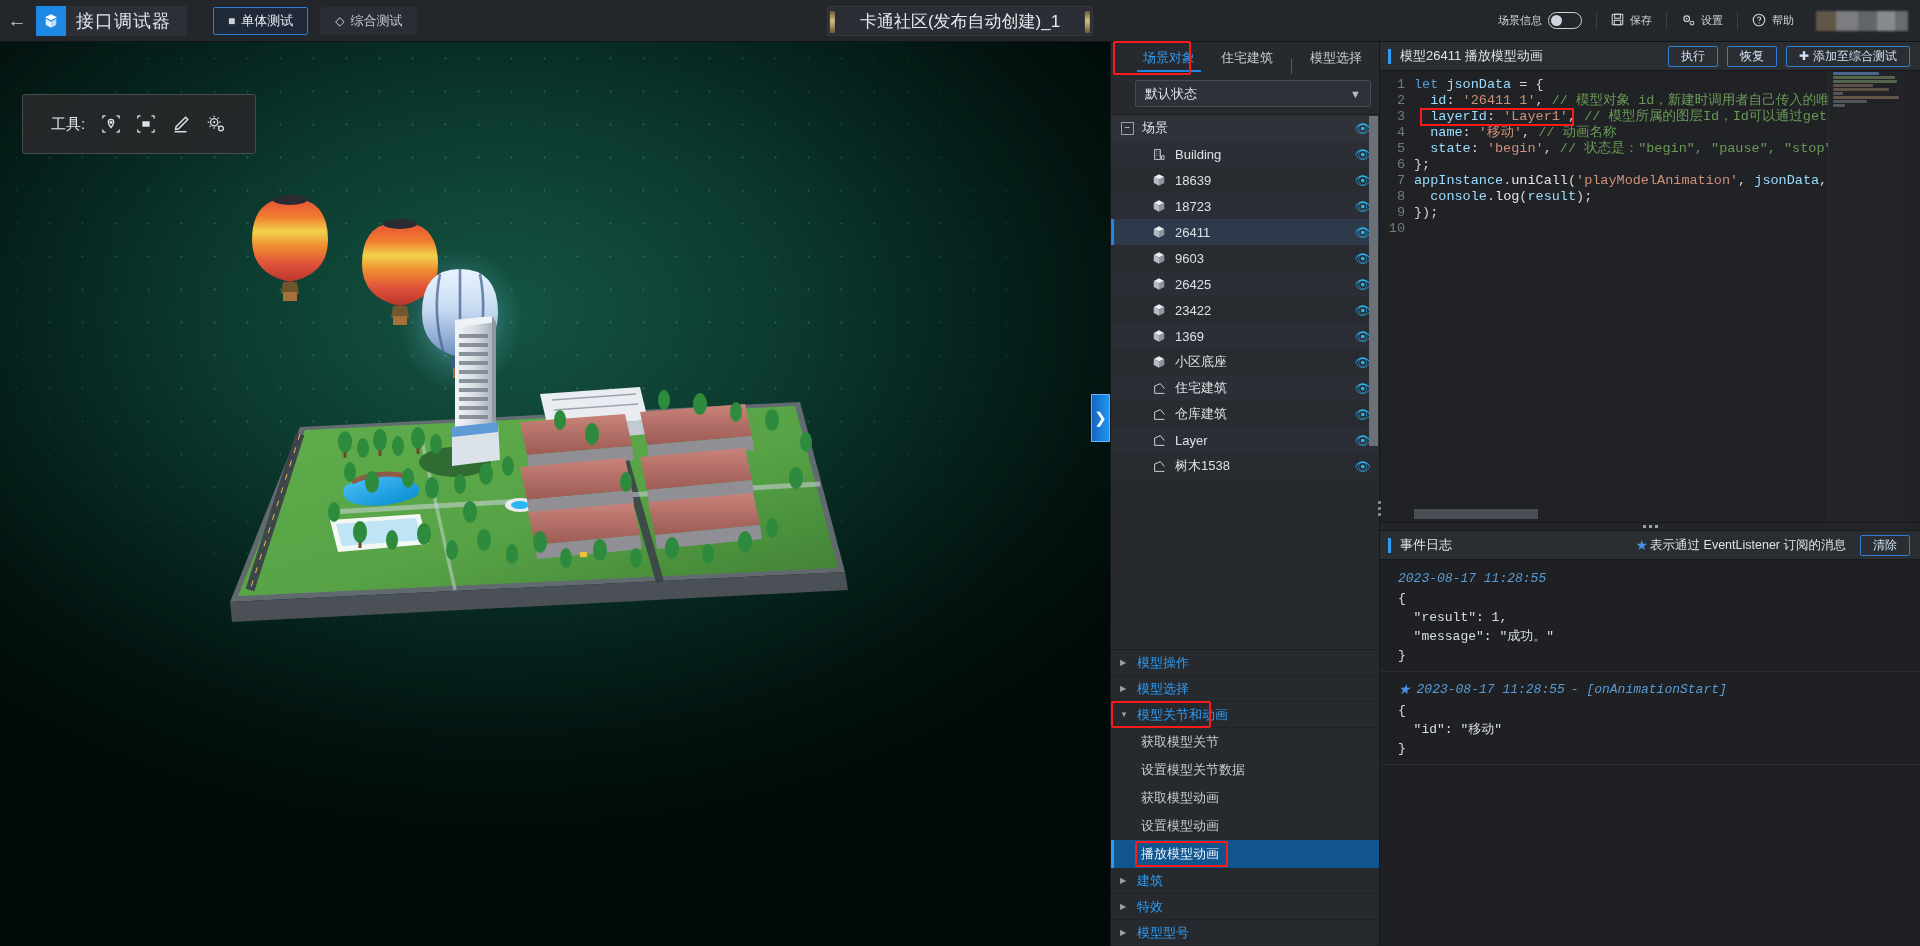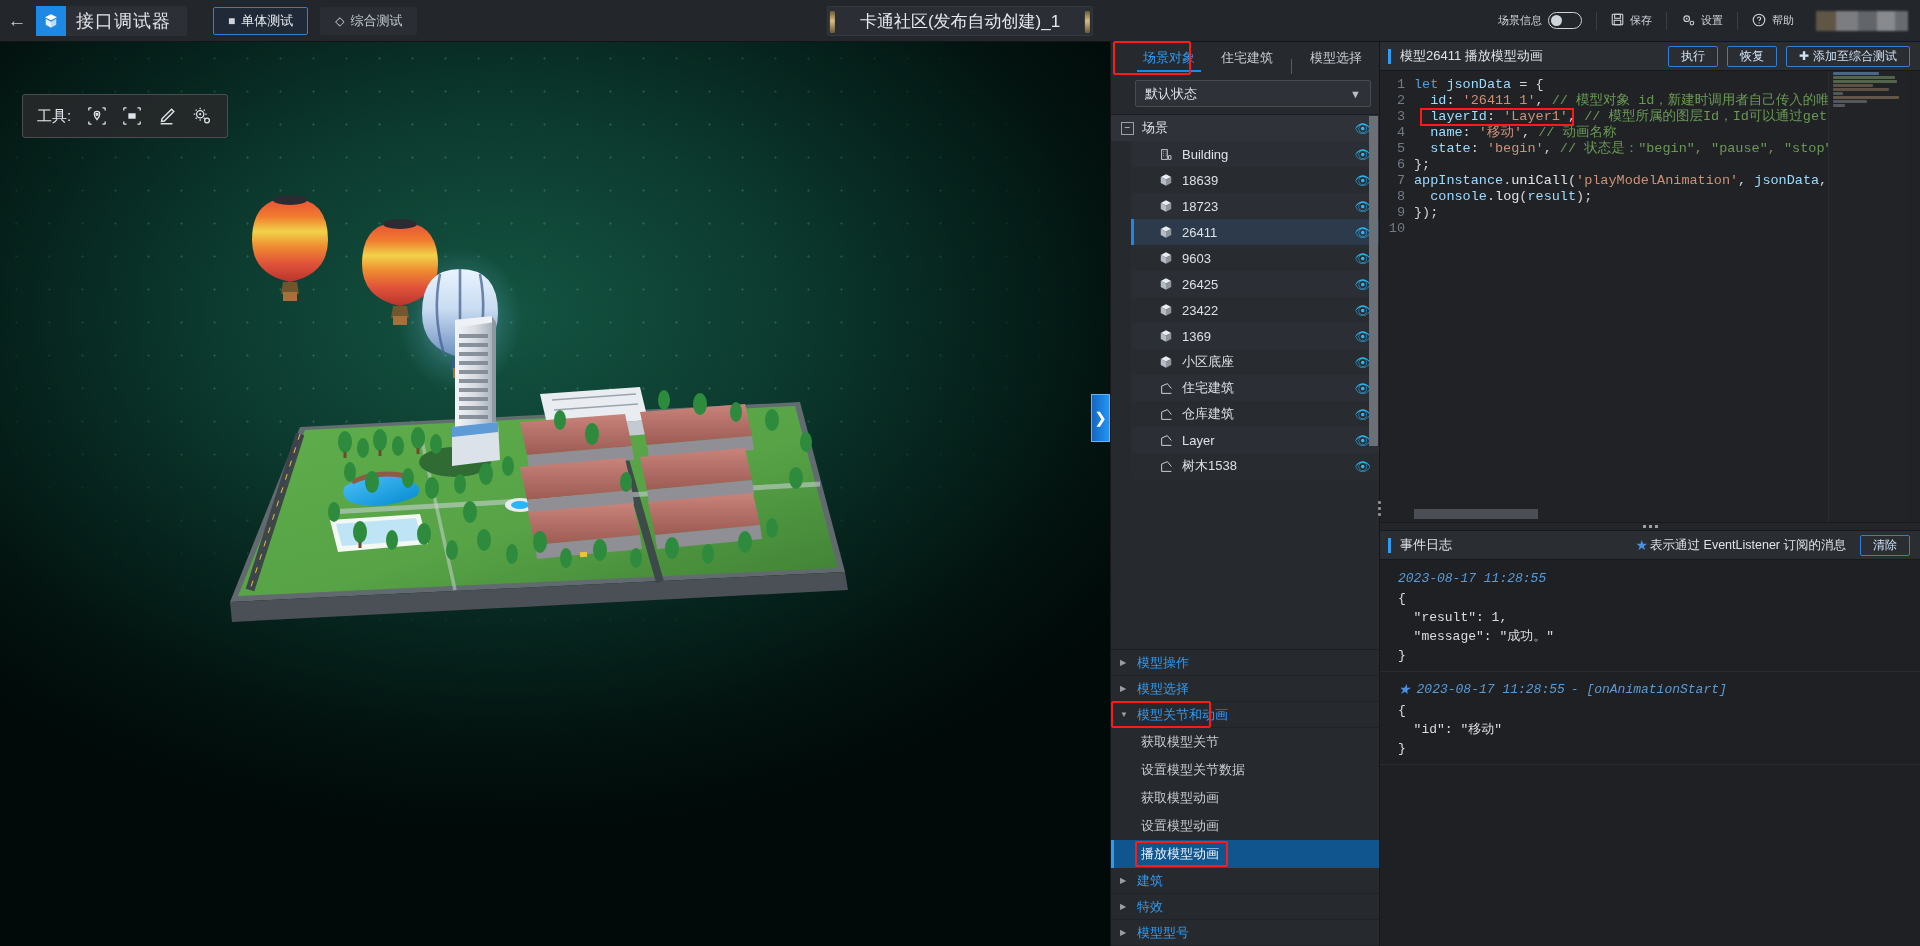--- a/index.html
+++ b/index.html
@@ -87,23 +87,23 @@
       radial-gradient(ellipse 760px 520px at 45% 30%, #145542 0%, #0c3a2e 38%, #06241d 62%, #031310 82%, #010a08 100%);
   }
   .vp-dots {
     position: absolute; inset: 0;
     background-image: radial-gradient(circle, rgba(120,200,180,.20) 1px, transparent 1.3px);
     background-size: 33px 33px;
     mask-image: radial-gradient(ellipse 720px 470px at 45% 26%, #000 0%, #000 45%, transparent 85%);
     -webkit-mask-image: radial-gradient(ellipse 720px 470px at 45% 26%, #000 0%, #000 45%, transparent 85%);
   }
   .tools-panel {
-    position: absolute; left: 22px; top: 52px; height: 44px;
+    position: absolute; left: 22px; top: 52px; height: 60px;
     background: rgba(38,40,42,.92); border: 1px solid #4a4d50; border-radius: 3px;
-    display: flex; align-items: center; padding: 0 14px; gap: 13px; z-index: 5;
+    display: flex; align-items: center; padding: 0 28px; gap: 13px; z-index: 5;
   }
   .tools-label { color: #e3e6ea; font-size: 15px; margin-right: 2px; }
   .tool-ic { width: 22px; height: 22px; display:flex; align-items:center; justify-content:center; cursor: pointer; }
 
   .collapse-handle {
     position: absolute; right: 0; top: 352px; width: 19px; height: 48px;
     background: linear-gradient(90deg,#1565c0,#2196f3);
     border: 1px solid #64b5f6; display: flex; align-items: center; justify-content: center;
     color: #fff; font-size: 15px; cursor: pointer; z-index: 6;
   }
@@ -157,21 +157,21 @@
     content:""; position:absolute; left:0; top:0; bottom:0; width:3px; background:#1e88e5;
   }
   .tr-toggle {
     width: 13px; height: 13px; border: 1px solid #9aa0a8; color: #cfd4da; font-size: 10px;
     display:flex; align-items:center; justify-content:center; margin-right: 8px; line-height: 1;
     background: transparent;
   }
   .tr-ico { width: 18px; display: flex; align-items: center; justify-content: center; margin-right: 7px; }
   .tr-label { flex: 1 1 auto; white-space: nowrap; overflow: hidden; }
   .eye { color: #29b6f6; font-size: 13px; cursor: pointer; }
-  .tree-row.indent { padding-left: 26px; margin-left: 20px; }
+  .tree-row.indent { padding-left: 39px; }
 
   .tree-sb {
     position: absolute; right: 1px; top: 1px; width: 9px; bottom: 0;
   }
   .tree-sb .thumb {
     position: absolute; top: 0; left: 0; width: 9px; height: 330px; background: #6b7077; border-radius: 0;
   }
 
   .accordions { flex: 0 0 auto; background: #26292e; border-top: 1px solid #1b1d21; }
   .acc-head {

